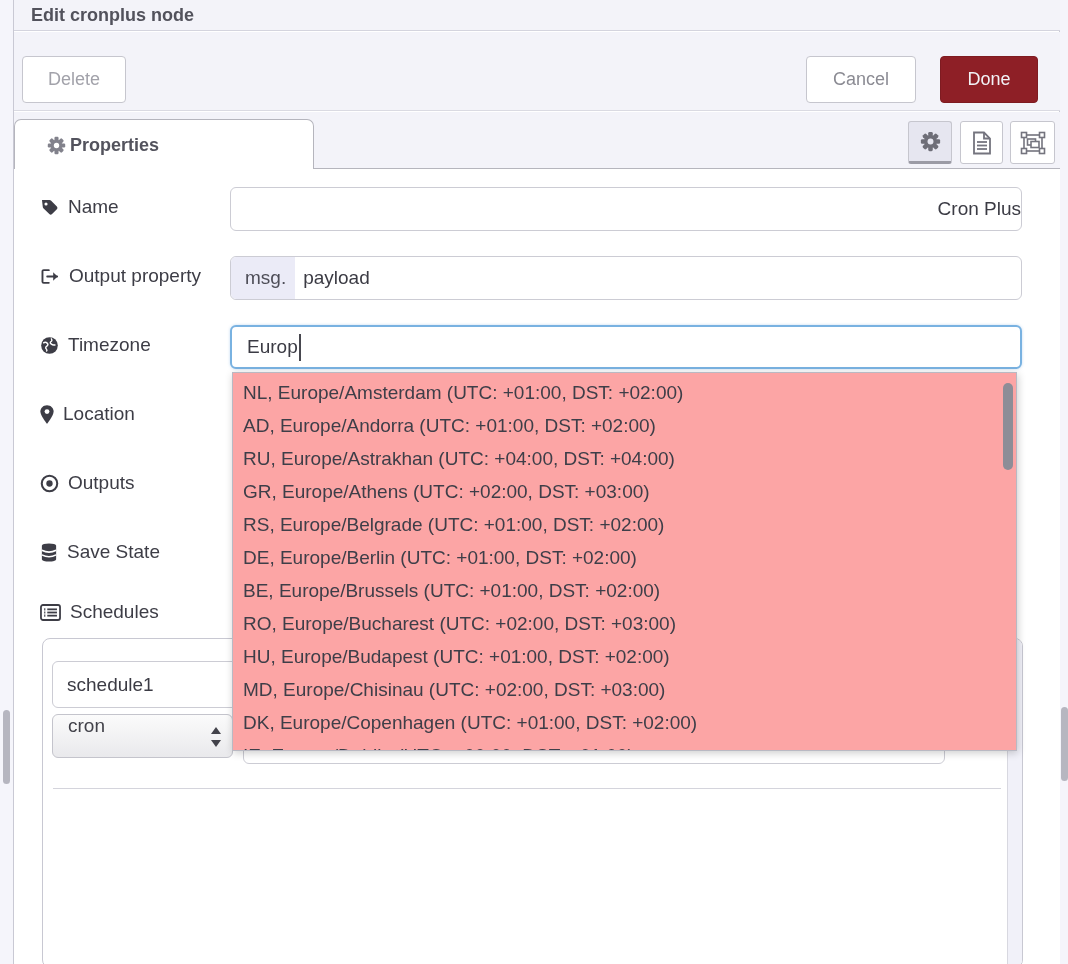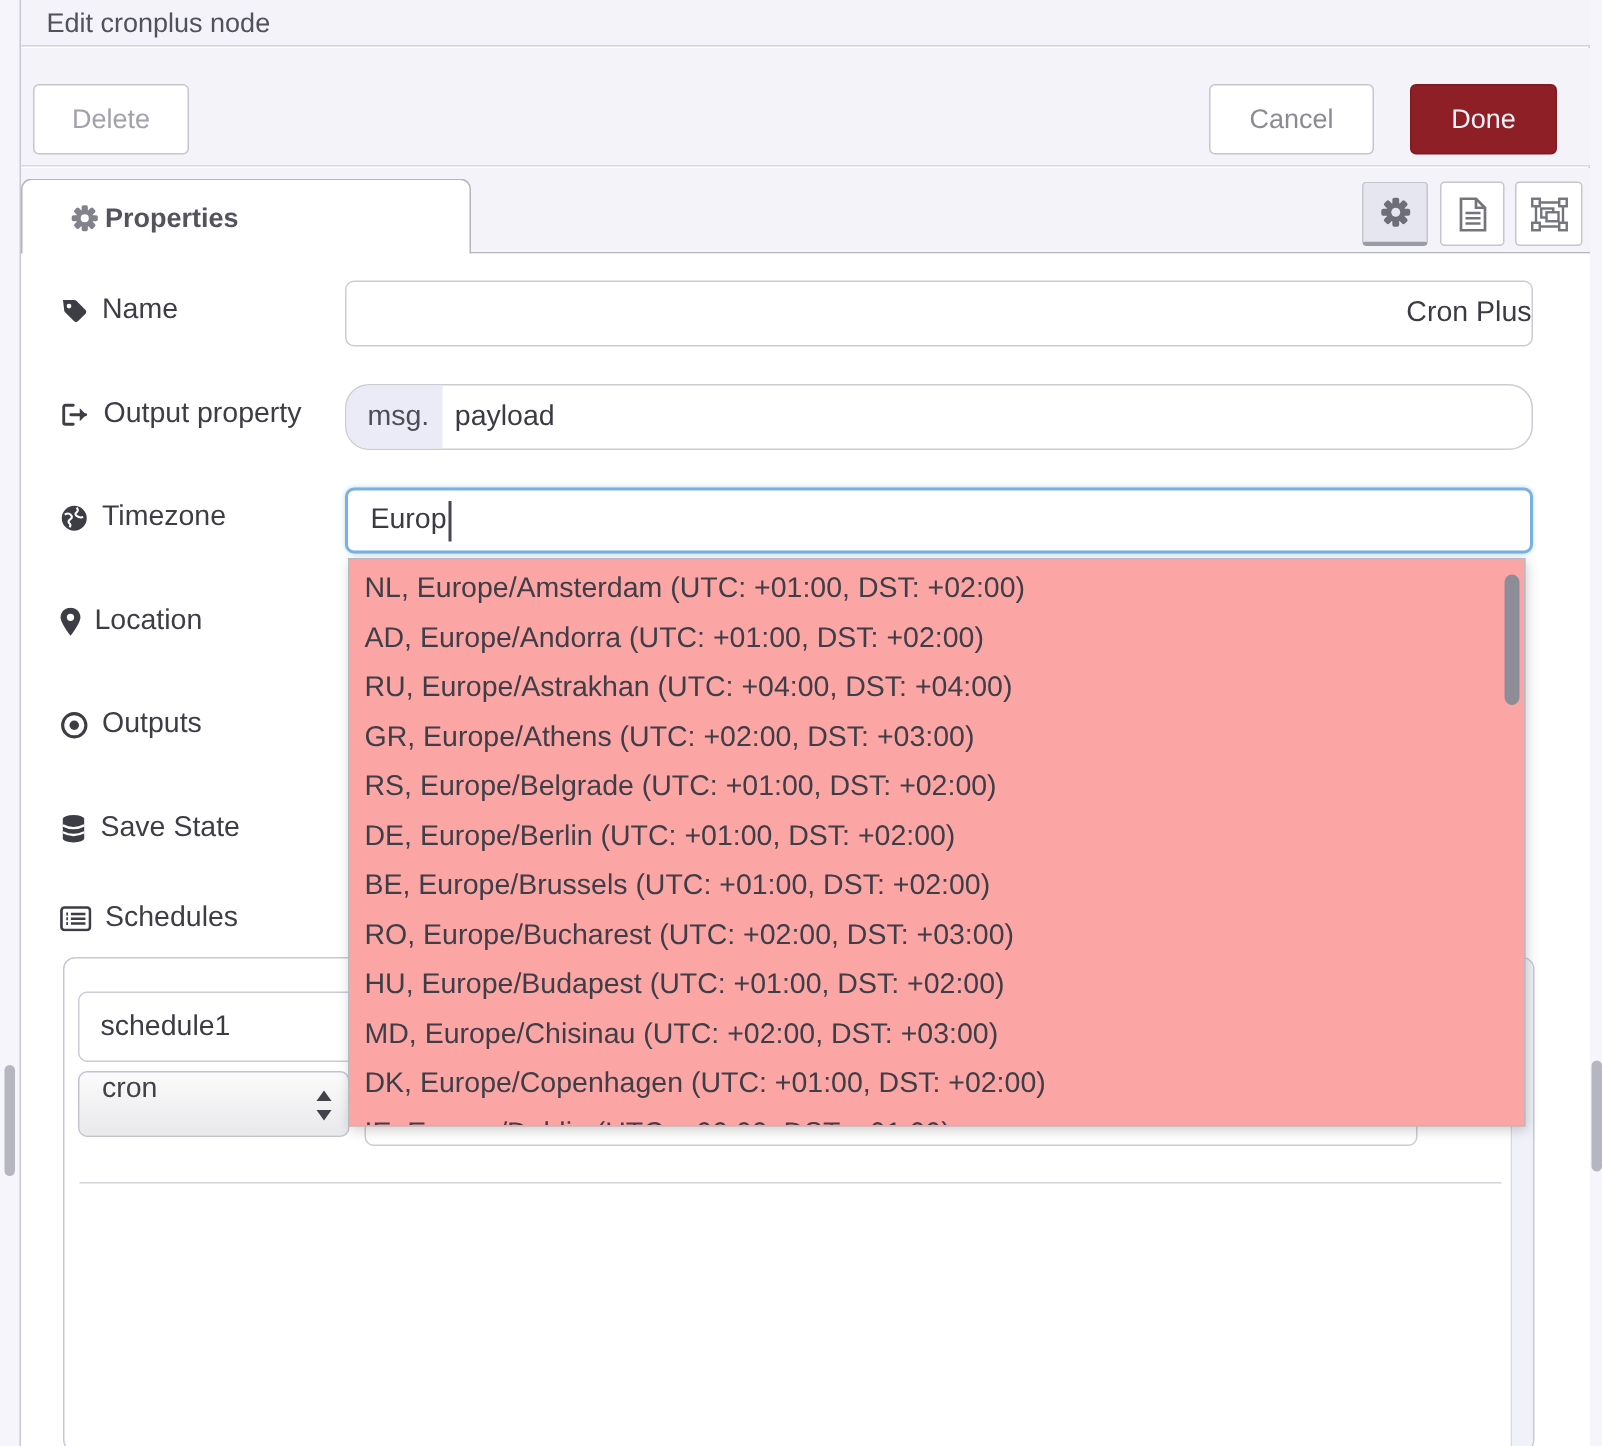--- a/index.html
+++ b/index.html
@@ -8,40 +8,40 @@
   .abs { position:absolute; }
 
   
   .gutter { top:0; bottom:0; width:14px; background:#f5f5fb; z-index:1; }
   .gutter.left  { left:0;  border-right:1px solid #c9c9d4; }
   .gutter.right { left:1059px; width:9px; border-left:1px solid #c9c9d4; }
   .g-thumb { position:absolute; width:7px; border-radius:4px; background:#b6b6c0; }
 
   
   .hdr { left:14px; top:0; width:1046px; height:31px; background:#f3f3f9; border-bottom:1px solid #d4d4de; display:flex; align-items:center; padding-left:17px; z-index:2; }
-  .hdr-title { font-size:18px; font-weight:normal; color:#52525c; }
+  .hdr-title { font-size:18px; font-weight:bold; color:#52525c; }
 
   .btnbar { left:14px; top:32px; width:1046px; height:79px; background:#f3f3f9; border-bottom:1px solid #dadae2; z-index:2; }
   .btn { position:absolute; top:24px; height:47px; border-radius:4px; font-size:18px; display:flex; align-items:center; justify-content:center; cursor:pointer; font-family:"Liberation Sans",sans-serif; }
   .btn.delete { left:8px;  width:104px; background:#fff; border:1px solid #c6c6ce; color:#a2a2aa; }
   .btn.cancel { left:792px; width:110px; background:#fff; border:1px solid #c6c6ce; color:#8b8b93; }
   .btn.done   { left:926px; width:98px;  border:1px solid #7e1b21; color:#f2f2f6; }
 
   
   .tabbar { left:14px; top:112px; width:1046px; height:57px; background:#f3f3f9; border-bottom:1px solid #b5b5bd; z-index:2; }
   .tab { position:absolute; left:0; top:7px; width:300px; height:51px; background:#fff; border:1px solid #b5b5bd; border-bottom:none; border-radius:7px 7px 0 0; display:flex; align-items:center; gap:4px; padding-left:32px; z-index:3; }
   .tab-label { font-size:18px; font-weight:bold; color:#53535d; }
   .iconbtn { position:absolute; top:9px; height:43px; background:#fff; border:1px solid #c6c6ce; border-radius:3px; display:flex; align-items:center; justify-content:center; cursor:pointer; }
   .iconbtn.sel { background:#e6e6f0; border-bottom:3px solid #9b9ba5; }
 
   
   .form { left:14px; top:169px; width:1046px; height:795px; background:#fff; z-index:2; }
   .rowlabel { position:absolute; left:26px; display:flex; align-items:center; gap:9px; font-size:19px; color:#3d3d46; }
   .input { position:absolute; left:216px; width:792px; height:44px; border:1px solid #ccccd4; border-radius:6px; background:#fff; font-size:19px; color:#3b3b44; display:flex; align-items:center; padding-left:15px; }
-  .typed { padding-left:0; overflow:hidden;border-radius:16px; }
+  .typed { padding-left:0; overflow:hidden; }
   .prefix { height:100%; background:#ebebf7; display:flex; align-items:center; padding:0 9px 0 14px; color:#4e4e58; border-radius:5px 0 0 5px; }
   .typed .val { padding-left:8px; }
   .input.focus { border:2px solid #79b2e1; box-shadow:0 0 3px rgba(100,160,220,.4); }
   .caret { display:inline-block; width:2px; height:27px; background:#47474f; margin-left:1px; }
 
   
   .sched { position:absolute; left:28px; top:469px; width:981px; height:330px; border:1px solid #c8c8d2; border-radius:8px; background:#fff; }
   .sched-track { position:absolute; right:0; top:0; bottom:0; width:15px; background:#f1f1f9; border-left:1px solid #d8d8e0; border-radius:0 7px 7px 0; }
   .sname { position:absolute; left:9px; top:22px; width:894px; height:47px; border:1px solid #ccccd4; border-radius:6px; font-size:19px; color:#3b3b44; display:flex; align-items:center; padding-left:14px; background:#fff; }
   .sselect { position:absolute; left:9px; top:75px; width:181px; height:44px; border:1px solid #c4c4cc; border-radius:6px; background:linear-gradient(#fbfbfb,#e9e9ec); font-size:19px; color:#42424a; display:flex; align-items:flex-start; padding-left:15px; cursor:pointer; }

